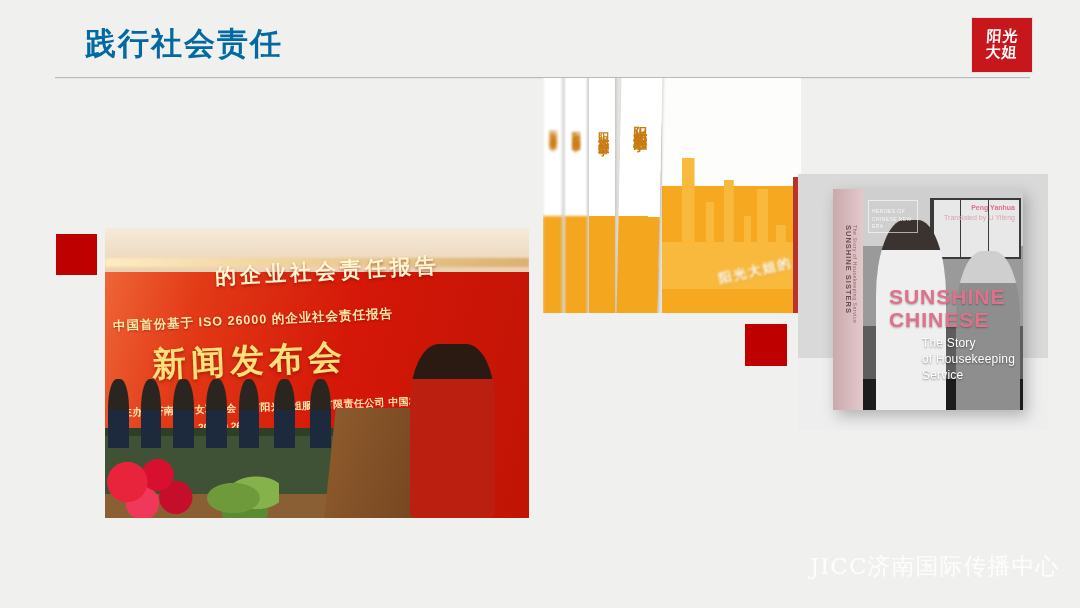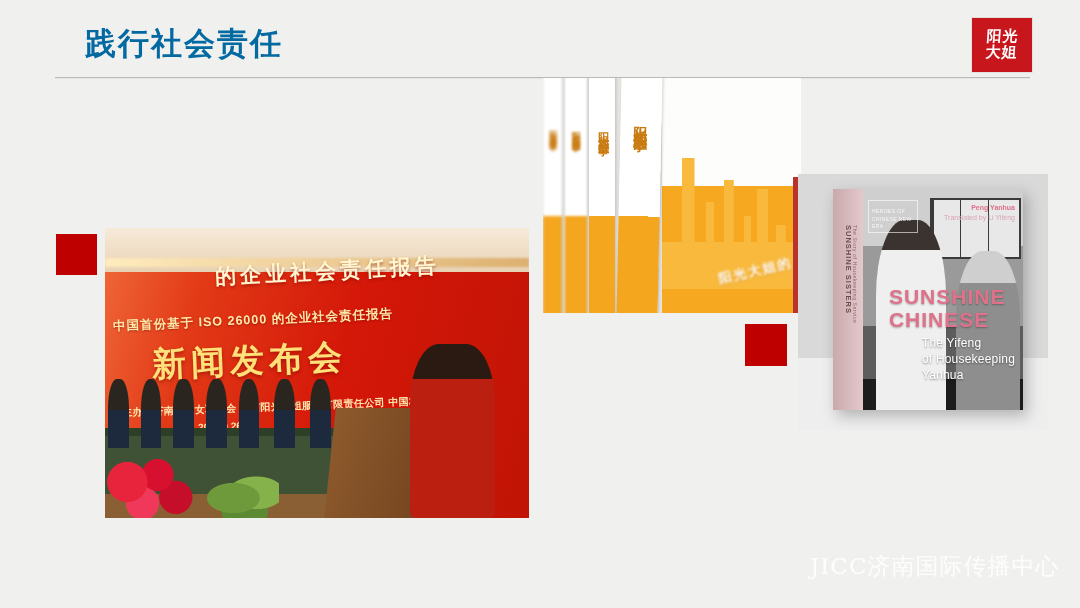--- a/index.html
+++ b/index.html
@@ -369,23 +369,23 @@
             <div>Peng Yanhua</div>
             <div class="tr">Translated by Li Yifeng</div>
           </div>
 
           <div class="ebook-t1">
             <div>SUNSHINE</div>
             <div>CHINESE</div>
           </div>
 
           <div class="ebook-t2">
-            <div>The Yifeng</div>
+            <div>The Story</div>
             <div>of Housekeeping</div>
-            <div>Yanhua</div>
+            <div>Service</div>
           </div>
         </div>
       </div>
     </div>
   </div>
 
 
   <div class="watermark">JICC济南国际传播中心</div>
 
 </div>

